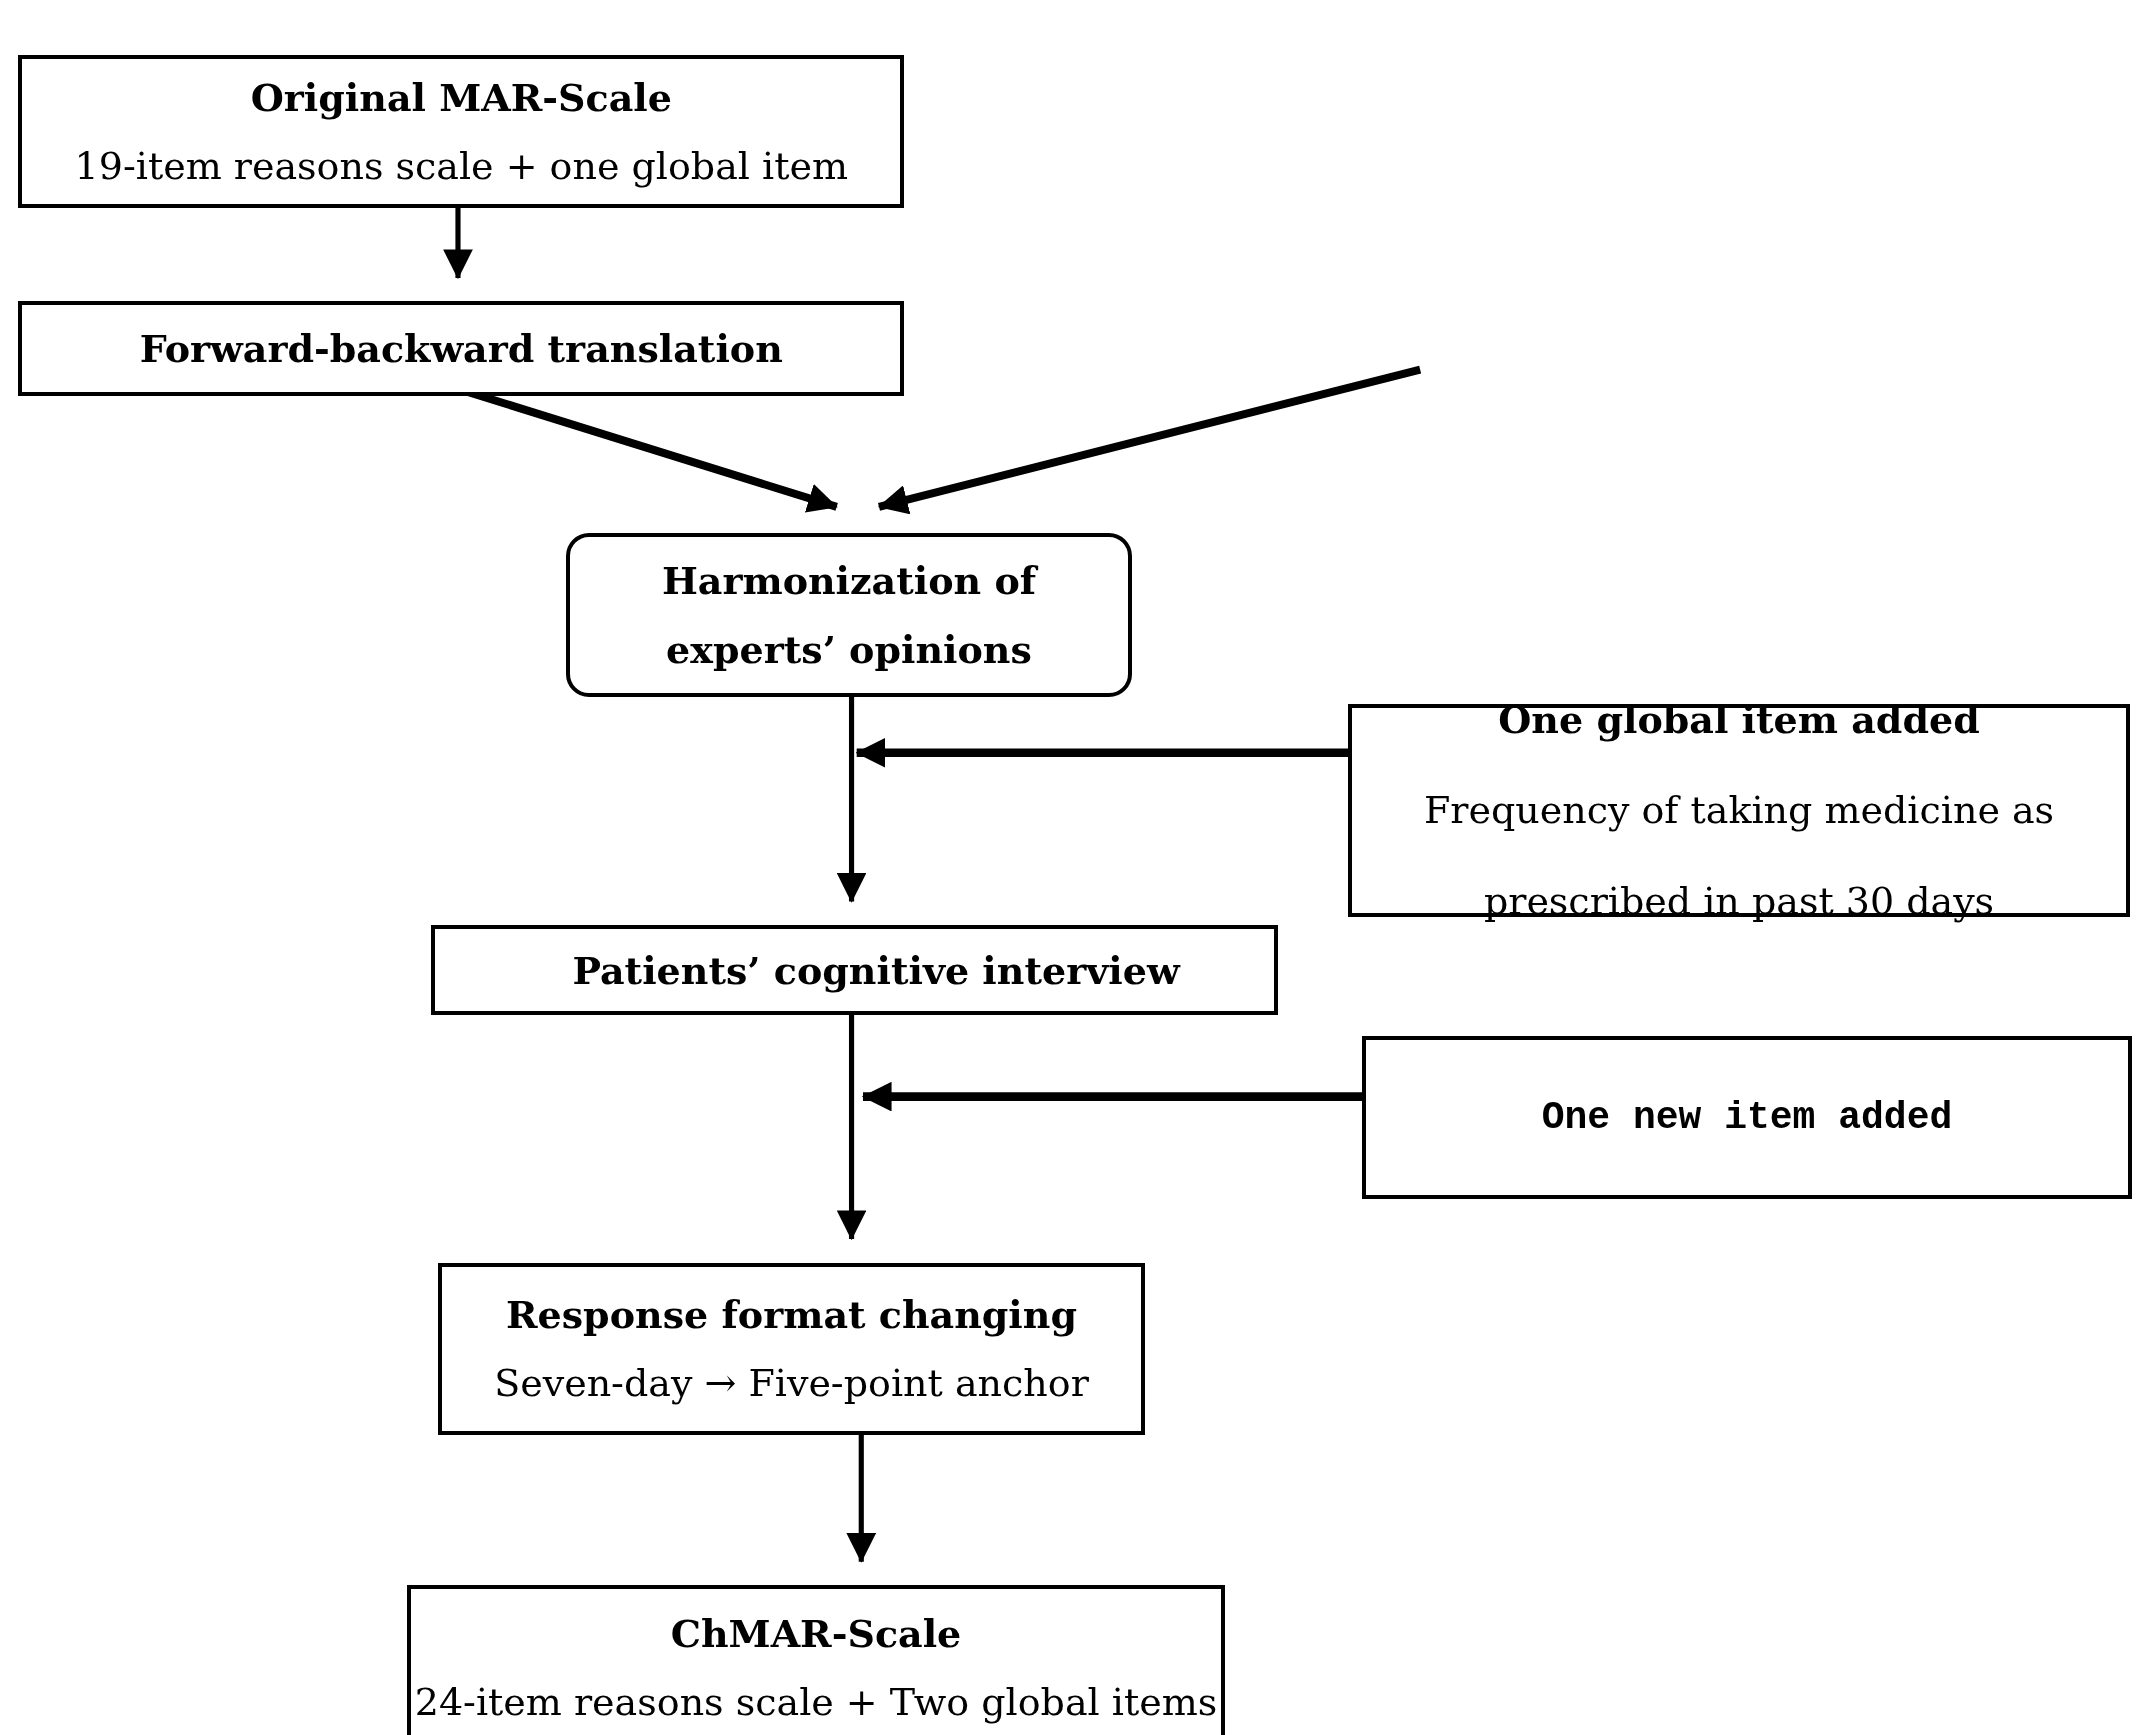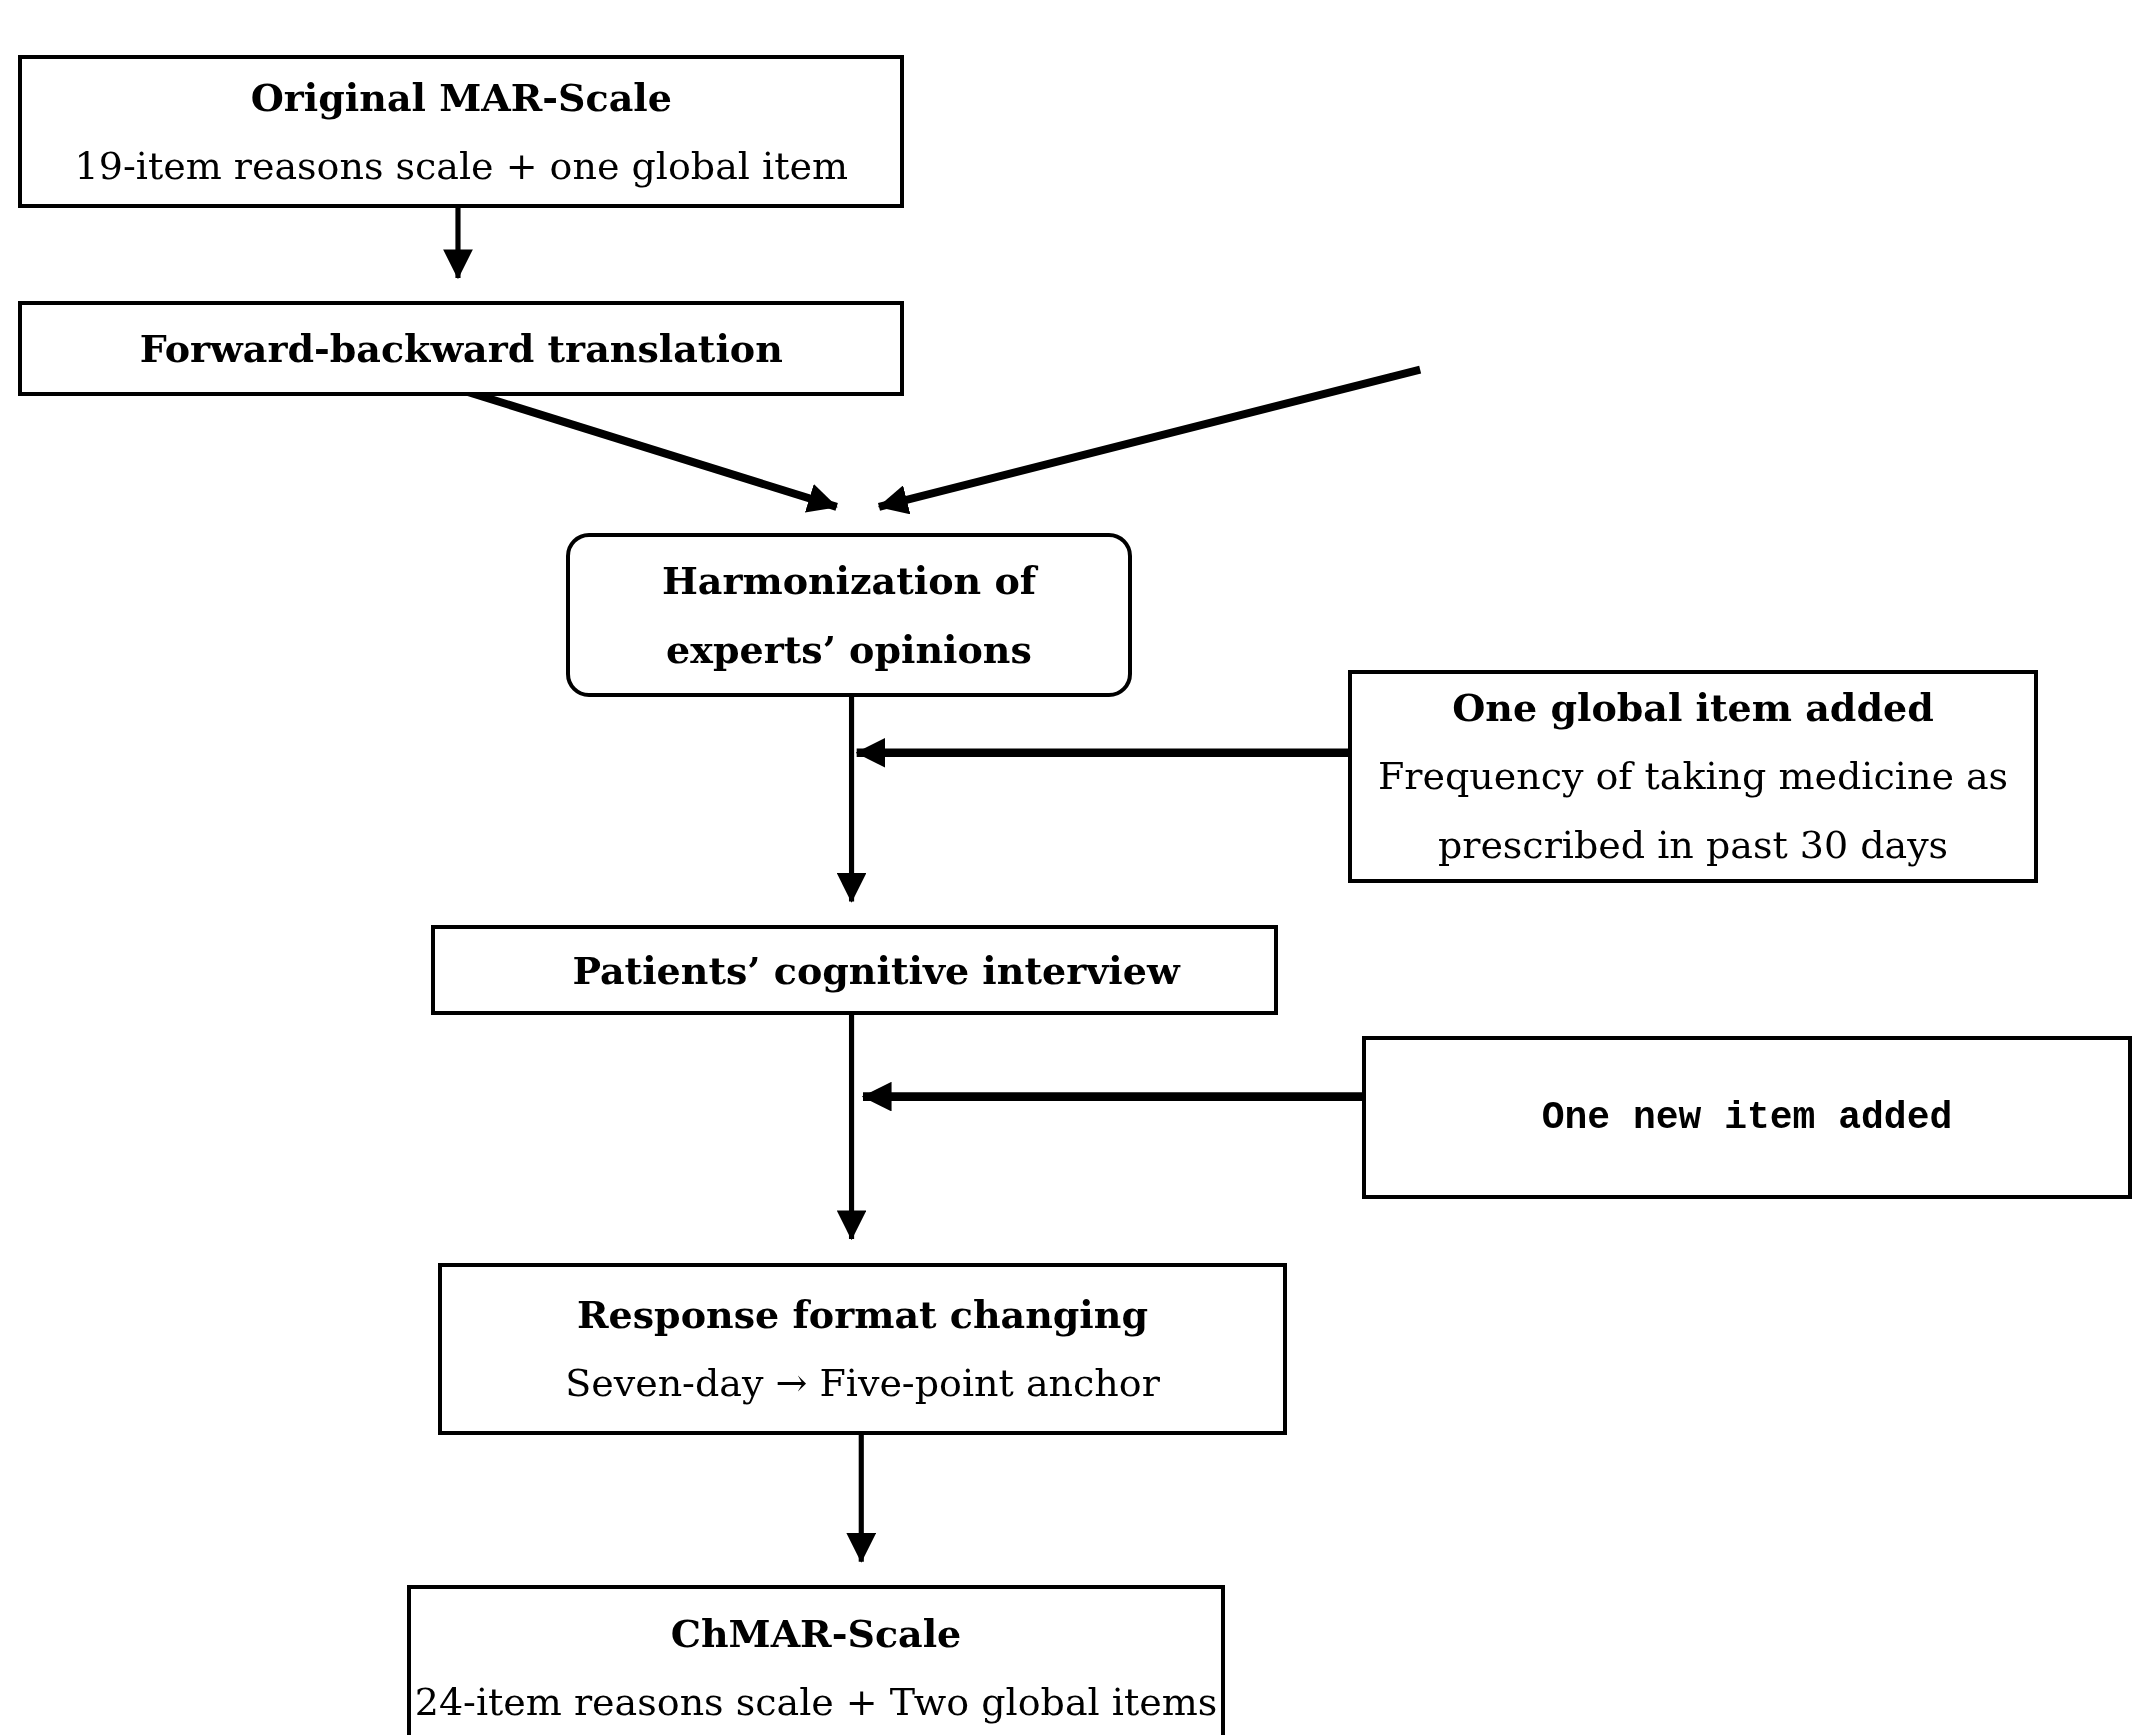--- a/index.html
+++ b/index.html
@@ -82,35 +82,35 @@
   <div class="box" style="left:18.3px; top:281px; width:886px; height:95px;">
     <div class="t">Forward-backward translation</div>
   </div>
 
 
   <div class="box" style="left:566px; top:513px; width:566px; height:164px;border-radius:23px;">
     <div class="t">Harmonization of</div>
     <div class="t">experts’ opinions</div>
   </div>
 
-  <div class="box" style="left:1348px; top:650px; width:690px; height:213px;">
+  <div class="box" style="left:1348px; top:684px; width:782px; height:213px;gap:22px;">
     <div class="t">One global item added</div>
     <div class="l">Frequency of taking medicine as</div>
     <div class="l">prescribed in past 30 days</div>
   </div>
 
   <div class="box" style="left:431px; top:905px; width:847px; height:90px;padding-left:43px;">
     <div class="t">Patients’ cognitive interview</div>
   </div>
 
   <div class="box" style="left:1362px; top:1016px; width:770px; height:163px;font-family:Liberation Mono, monospace;">
     <div class="t">One new item added</div>
   </div>
 
-  <div class="box" style="left:438px; top:1243px; width:849px; height:172px;text-align:right;">
+  <div class="box" style="left:438px; top:1243px; width:707px; height:172px;text-align:right;">
     <div class="t">Response format changing</div>
     <div class="l">Seven-day → Five-point anchor</div>
   </div>
 
   <div class="box" style="left:407px; top:1565px; width:818px; height:166px;">
     <div class="t">ChMAR-Scale</div>
     <div class="l">24-item reasons scale + Two global items</div>
   </div>
 
 </div>

